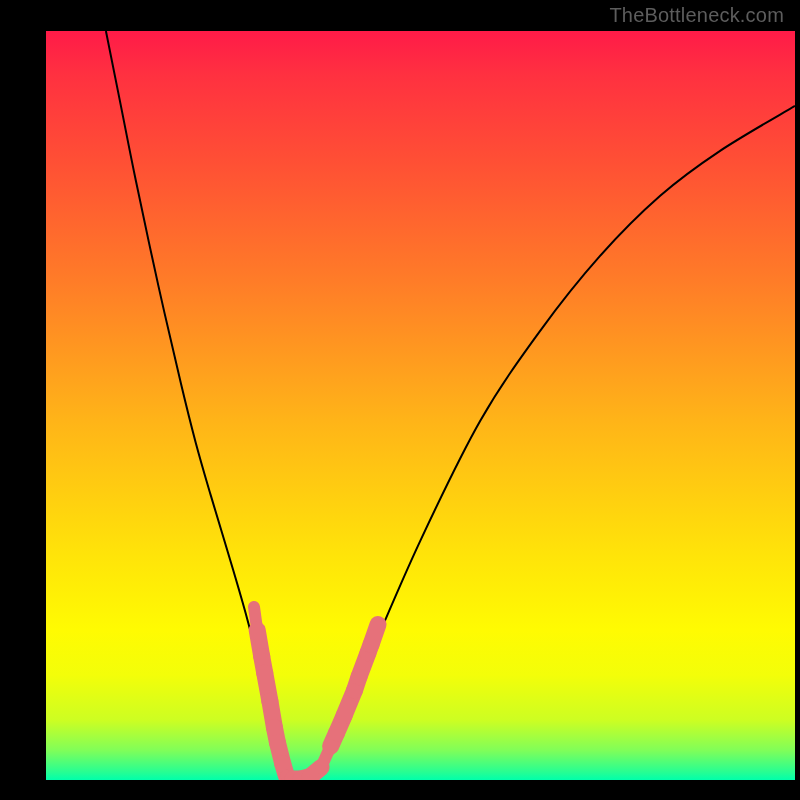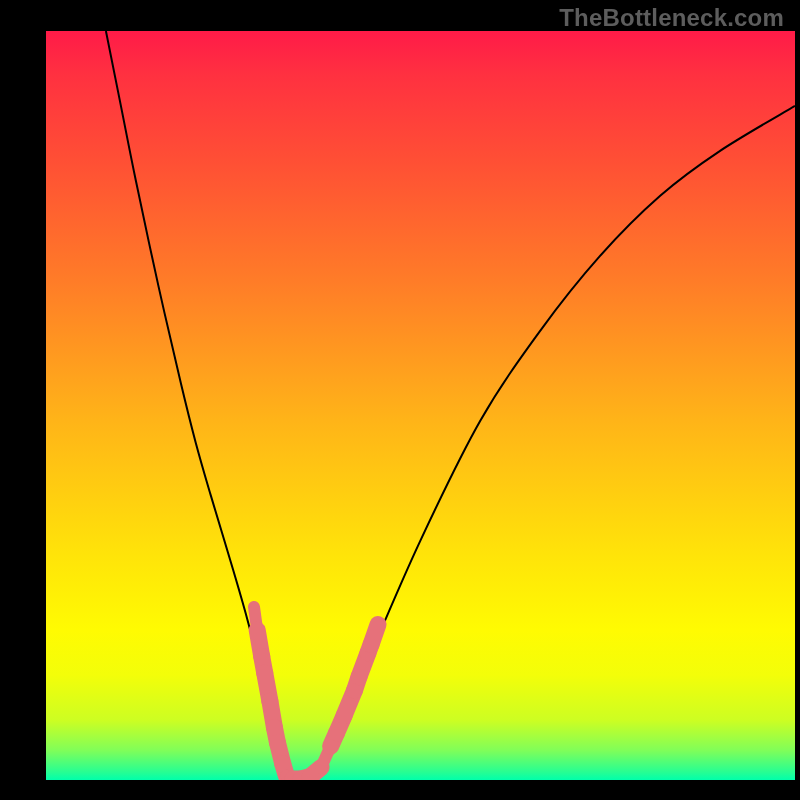--- a/index.html
+++ b/index.html
@@ -1,18 +1,18 @@
 <!DOCTYPE html>
 <html><head>
   <meta charset="utf-8">
   <style>
     *{margin:0;padding:0;box-sizing:border-box}
     body{background:#000;width:800px;height:800px;overflow:hidden;position:relative;font-family:Arial,sans-serif}
     .stage{position:absolute;inset:0}
-    .watermark{position:absolute;top:4px;right:16px;color:#5d5d5d;font-size:24px;font-weight:700;letter-spacing:0.2px;z-index:10}
+    .watermark{position:absolute;top:4px;right:16px;color:#5d5d5d;font-size:20px;font-weight:400;letter-spacing:0.2px;z-index:10}
     .panel{position:absolute;left:46px;top:31px;width:749px;height:749px;overflow:hidden}
     .grad{width:100%;height:100%;background:linear-gradient(to bottom,
       #ff1b48 0%,
       #ff3140 6%,
       #ff5134 18%,
       #ff7b28 33%,
       #ffb418 52%,
       #ffe409 70%,
       #fffb02 80%,
       #f3fe09 86%,

